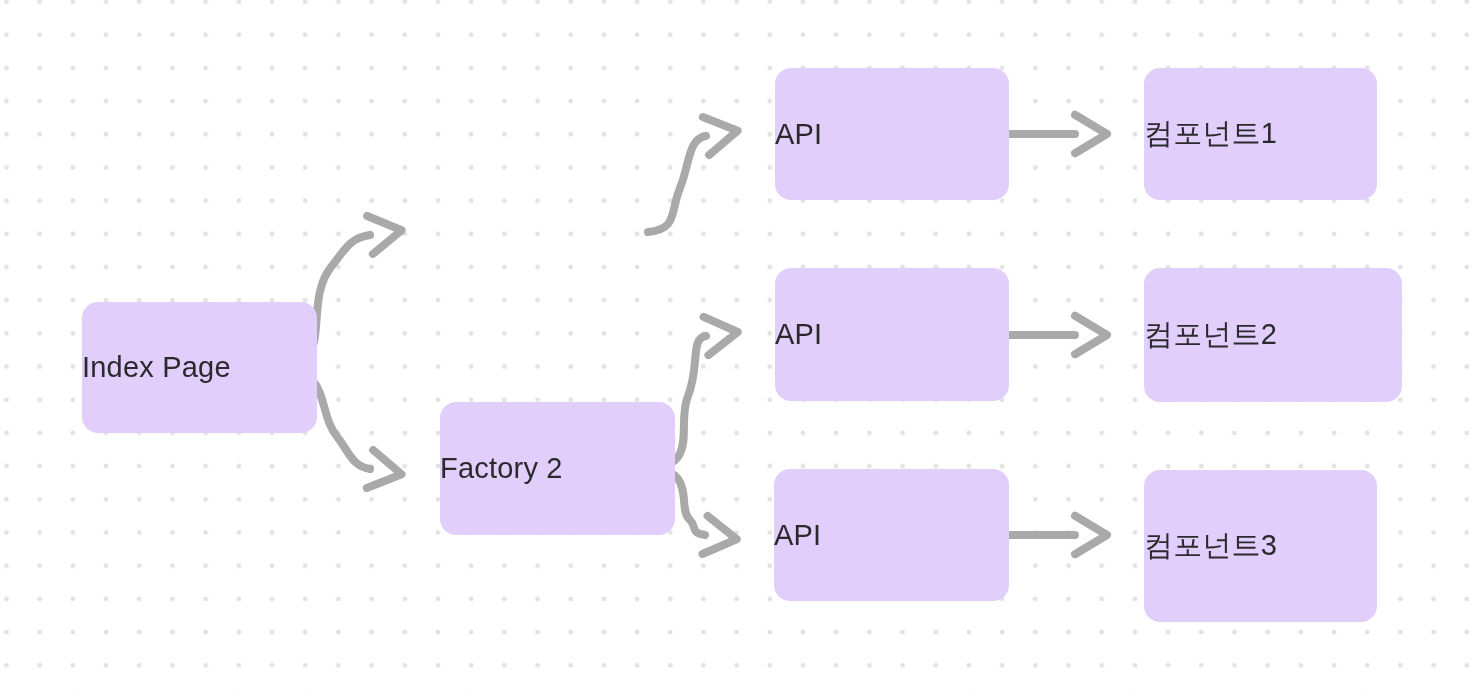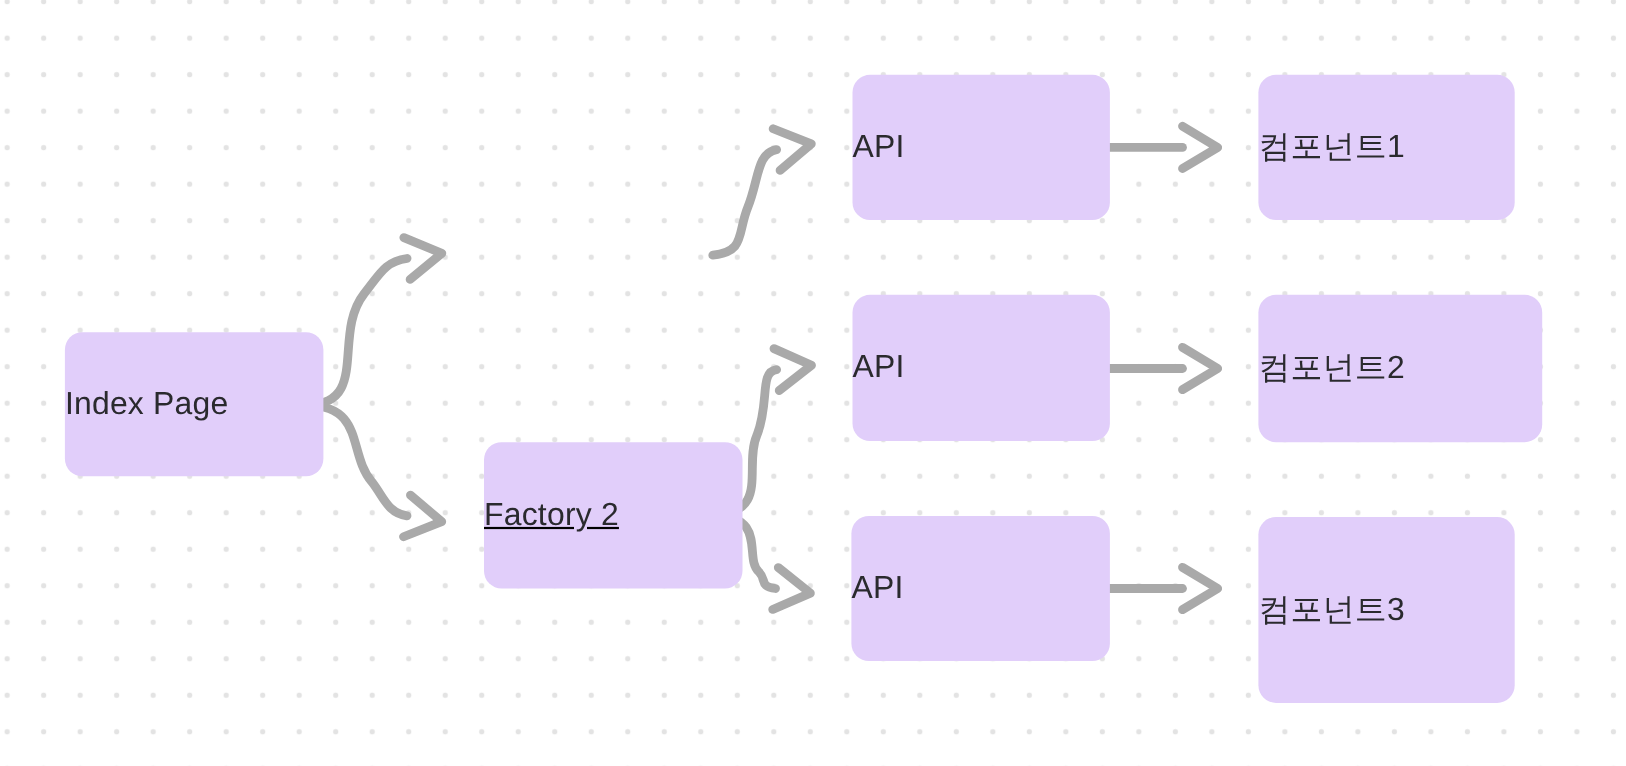--- a/index.html
+++ b/index.html
@@ -44,29 +44,29 @@
     align-items:center;
     margin-left:32px;
   }
   .node .lbl{
     color:var(--node-text);
     font-size:29px;
     font-weight:500;
     letter-spacing:0.2px;
     white-space:nowrap;
   }
-  .n-index    {left:27px;  top:302px; width:235px; height:131px;}
+  .n-index    {left:50px;  top:302px; width:235px; height:131px;}
   .n-factory1 {left:408px; top:168px; width:234px; height:134px;}
-  .n-factory2 {left:408px; top:402px; width:235px; height:133px;text-decoration:underline;}
+  .n-factory2 {left:408px; top:402px; width:235px; height:133px;}
   .n-api1     {left:743px; top:68px;  width:234px; height:132px;}
   .n-api2     {left:743px; top:268px; width:234px; height:133px;}
   .n-api3     {left:742px; top:469px; width:235px; height:132px;}
   .n-comp1    {left:1112px;top:68px;  width:233px; height:132px;}
   .n-comp2    {left:1112px;top:268px; width:258px; height:134px;}
-  .n-comp3    {left:1112px;top:470px; width:233px; height:169px;}
+  .n-comp3    {left:1112px;top:470px; width:233px; height:152px;}
 </style>
 </head>
 <body>
 
 <div class="canvas">
 
   <svg class="wires" viewBox="0 0 1478 696" xmlns="http://www.w3.org/2000/svg">
     <defs>
       <marker id="arrowhead" viewBox="0 0 6 6" refX="1" refY="3" markerWidth="6" markerHeight="6" orient="auto" markerUnits="strokeWidth" overflow="visible">
         <path class="mk" d="M1 0.6 L5 3 L1 5.4" stroke-width="1" stroke-linecap="round" stroke-linejoin="round"></path>

